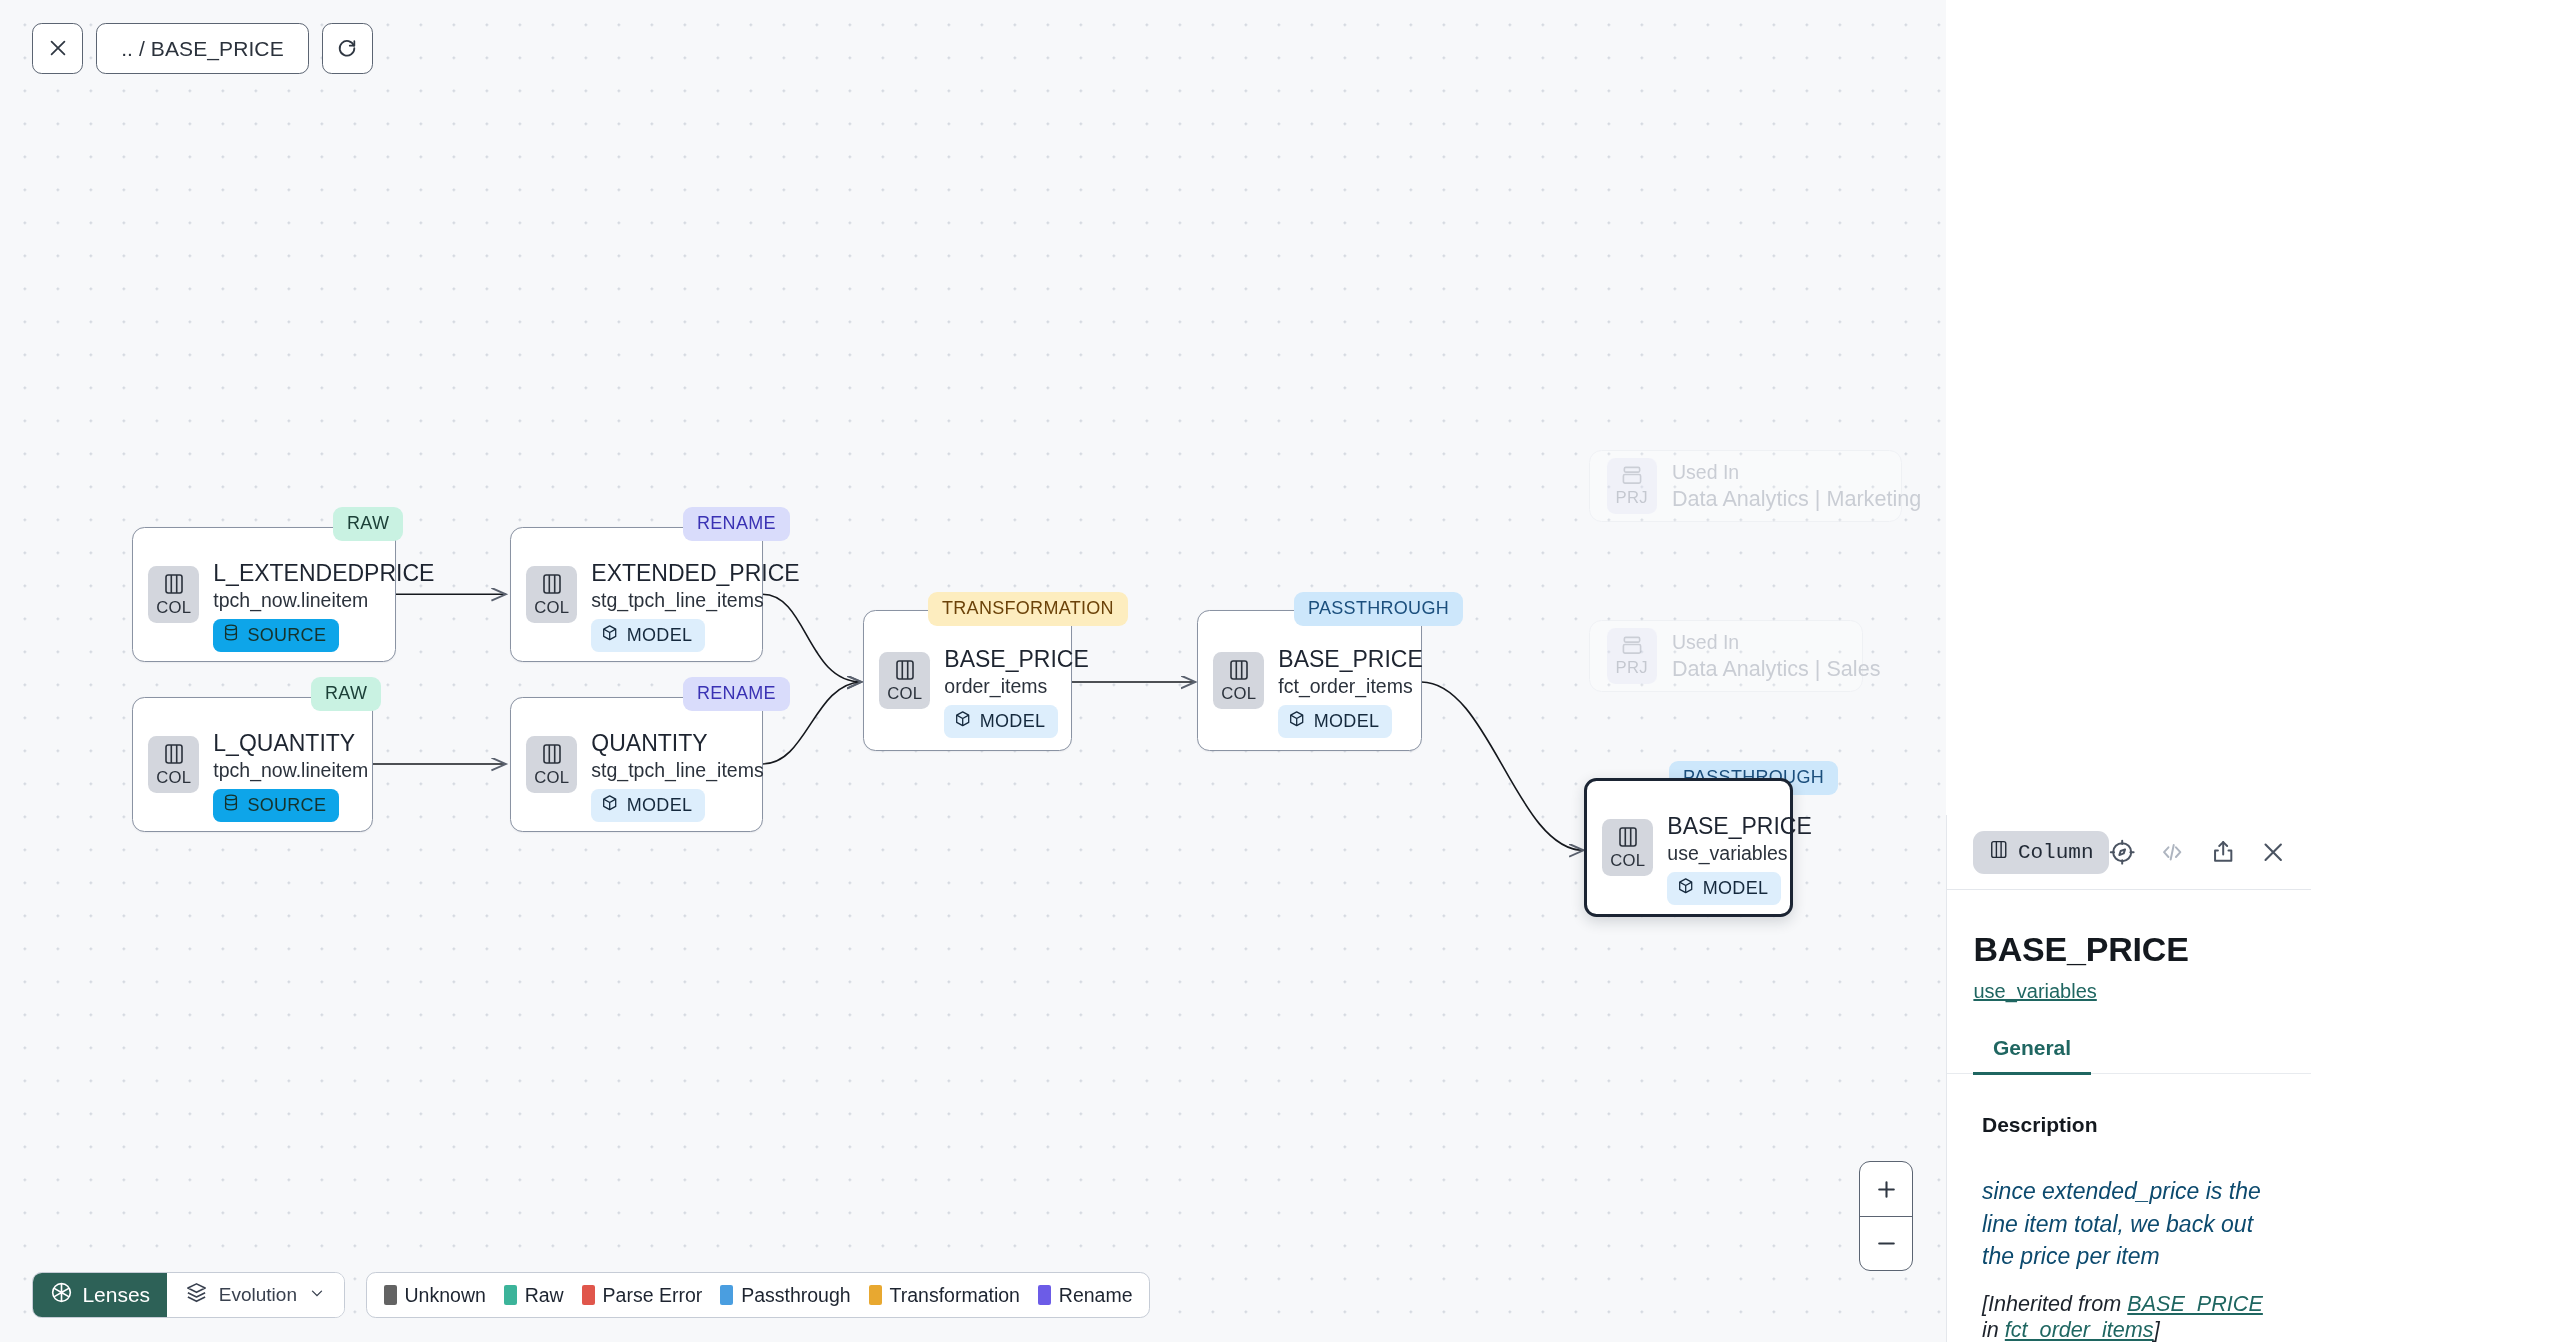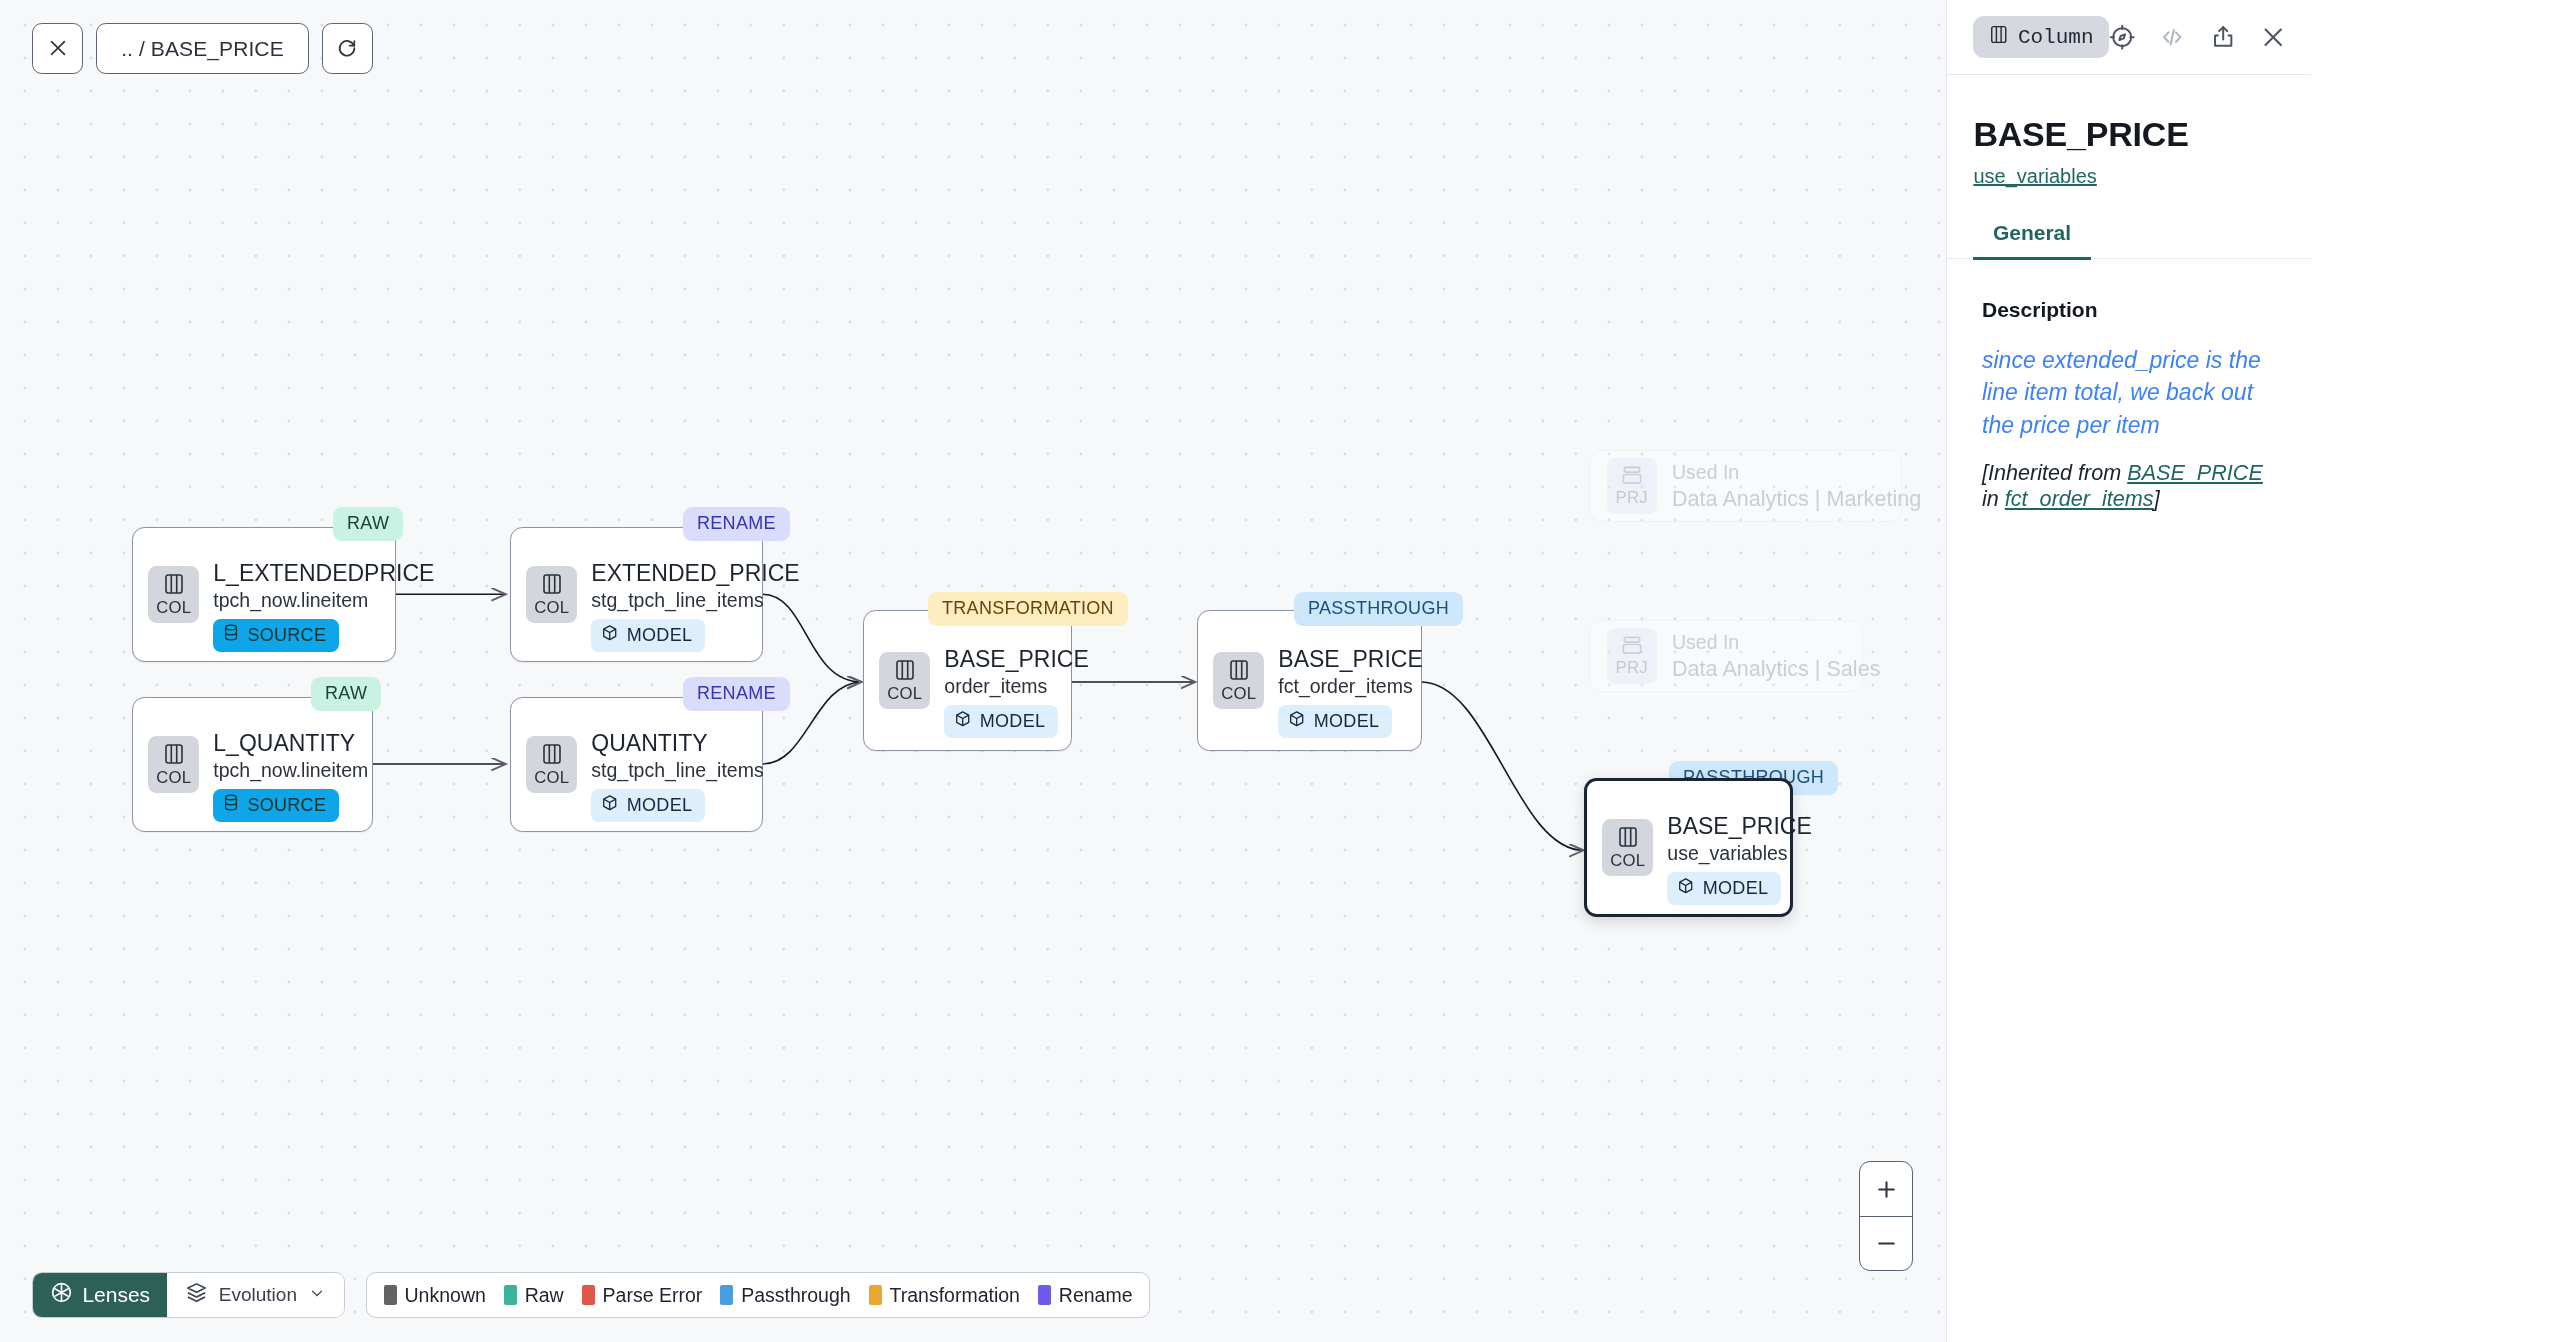--- a/index.html
+++ b/index.html
@@ -1,21 +1,21 @@
 <!DOCTYPE html>
 <html style="font-size:11px"><head>
 <meta charset="utf-8">
 <style>
   * { box-sizing: border-box; margin: 0; padding: 0; }
   html, body {
     width: 2576px; height: 1343px;
     font-family: "Liberation Sans", sans-serif;
     background: #ffffff; overflow: hidden;
   }
-  #app { position: relative; width: 2052px; height: 1343px; display: flex; }
+  #app { position: relative; width: 2052px; height: 1343px; display: flex; align-items: flex-end; }
 
   
   #canvas {
     position: relative;
     width: 1946px; height: 1343px;
     background-color: #f7f8fa;
     background-image: radial-gradient(circle, #cfd4dc 1.1px, transparent 1.2px);
     background-size: 33px 33px;
     background-position: 8.4px 8.4px;
     overflow: hidden;
@@ -131,21 +131,21 @@
     display: inline-block; margin: 11px 0 0 26.4px; font-size: 20px;
     color: #1f6661; text-decoration: underline; cursor: pointer;
   }
   #tabs { margin-top: 33px; border-bottom: 1.7px solid #e8ebef; padding-left: 26.4px; display: flex; }
   .tab {
     font-size: 21px; color: #1f6661; font-weight: bold; padding: 0 19.5px 12px 19.5px;
     border-bottom: 3.5px solid #1f6661; margin-bottom: -2.4px; cursor: pointer;
   }
   #panel-section { padding: 39px 26.4px 0 35px; }
   #desc-label { font-size: 21px; font-weight: bold; color: #14191f; }
-  #desc-text { font-size: 23px; font-style: italic; color: #3b82f6; line-height: 1.42; margin-top: 22px; max-width: 557px; }
+  #desc-text { font-size: 23px; font-style: italic; color: #0c4a6e; line-height: 1.42; margin-top: 38px; max-width: 557px; }
   #desc-inherit { font-size: 21.6px; font-style: italic; color: #1d232c; margin-top: 18px; }
   #desc-inherit a { color: #1f6661; text-decoration: underline; cursor: pointer; }
 </style>
 </head>
 <body>
 
 <div id="app">
 
   <div id="canvas">
 

